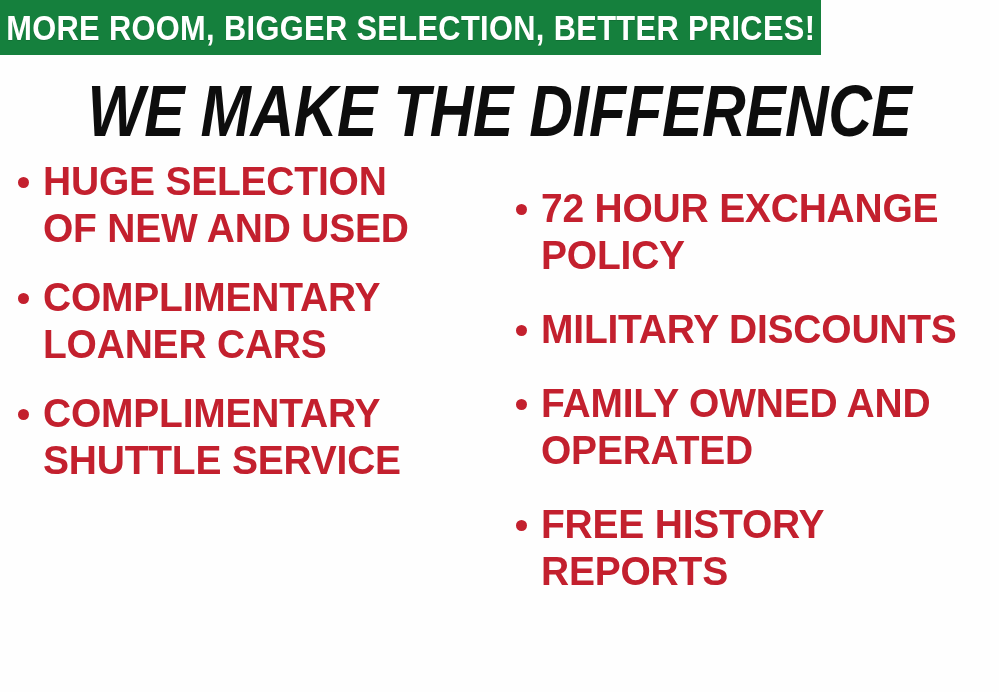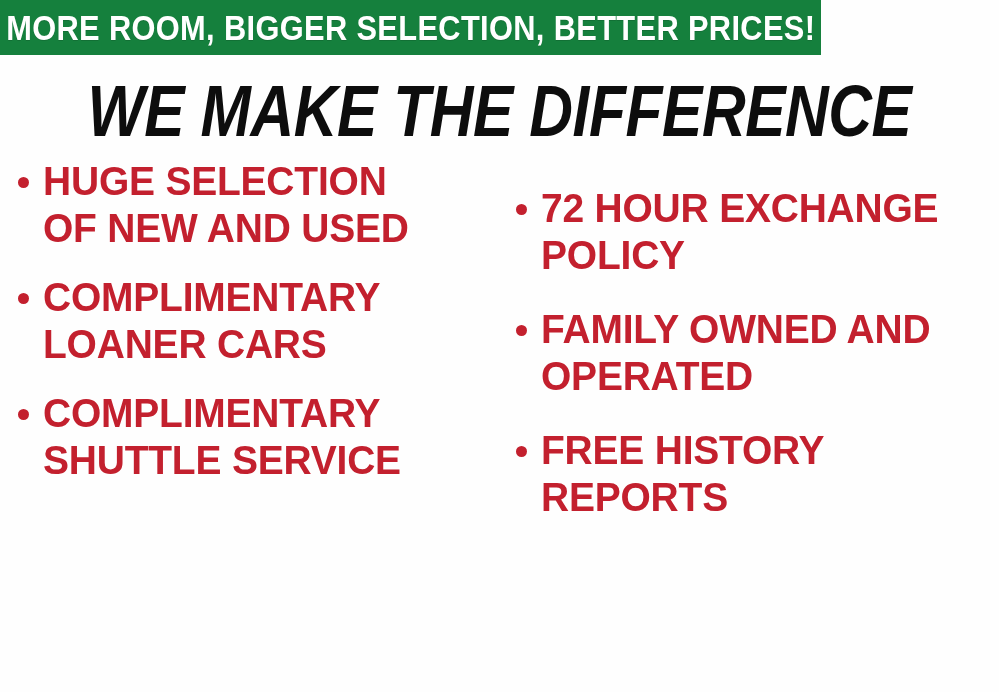--- a/index.html
+++ b/index.html
@@ -154,20 +154,24 @@
     </div>
 
     <div class="col col-right">
       <div class="bullet-item">
         <span class="dot"></span>
         <span class="bullet-text">72 HOUR EXCHANGE
 POLICY</span>
       </div>
       <div class="bullet-item">
         <span class="dot"></span>
+        <span class="bullet-text">MILITARY DISCOUNTS</span>
+      </div>
+      <div class="bullet-item">
+        <span class="dot"></span>
         <span class="bullet-text">FAMILY OWNED AND
 OPERATED</span>
       </div>
       <div class="bullet-item">
         <span class="dot"></span>
         <span class="bullet-text">FREE HISTORY
 REPORTS</span>
       </div>
     </div>
 

